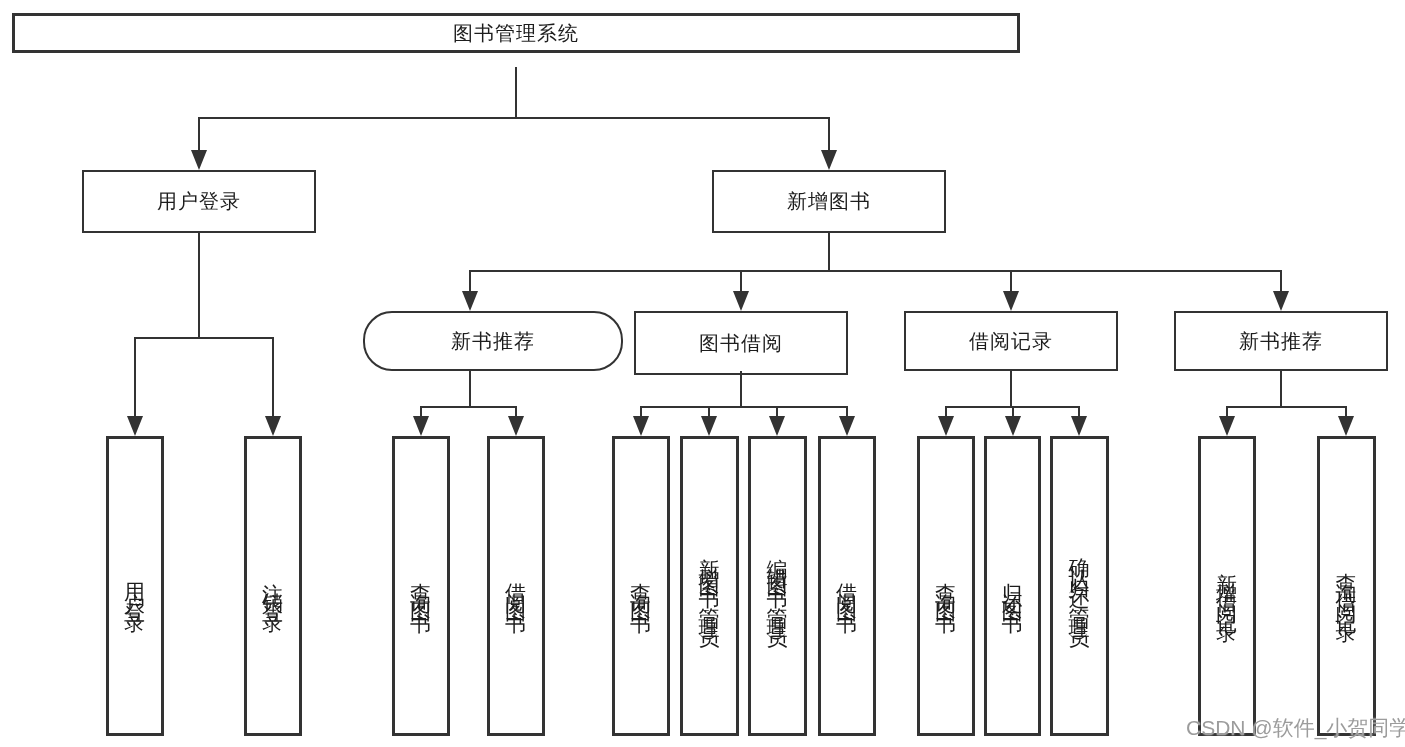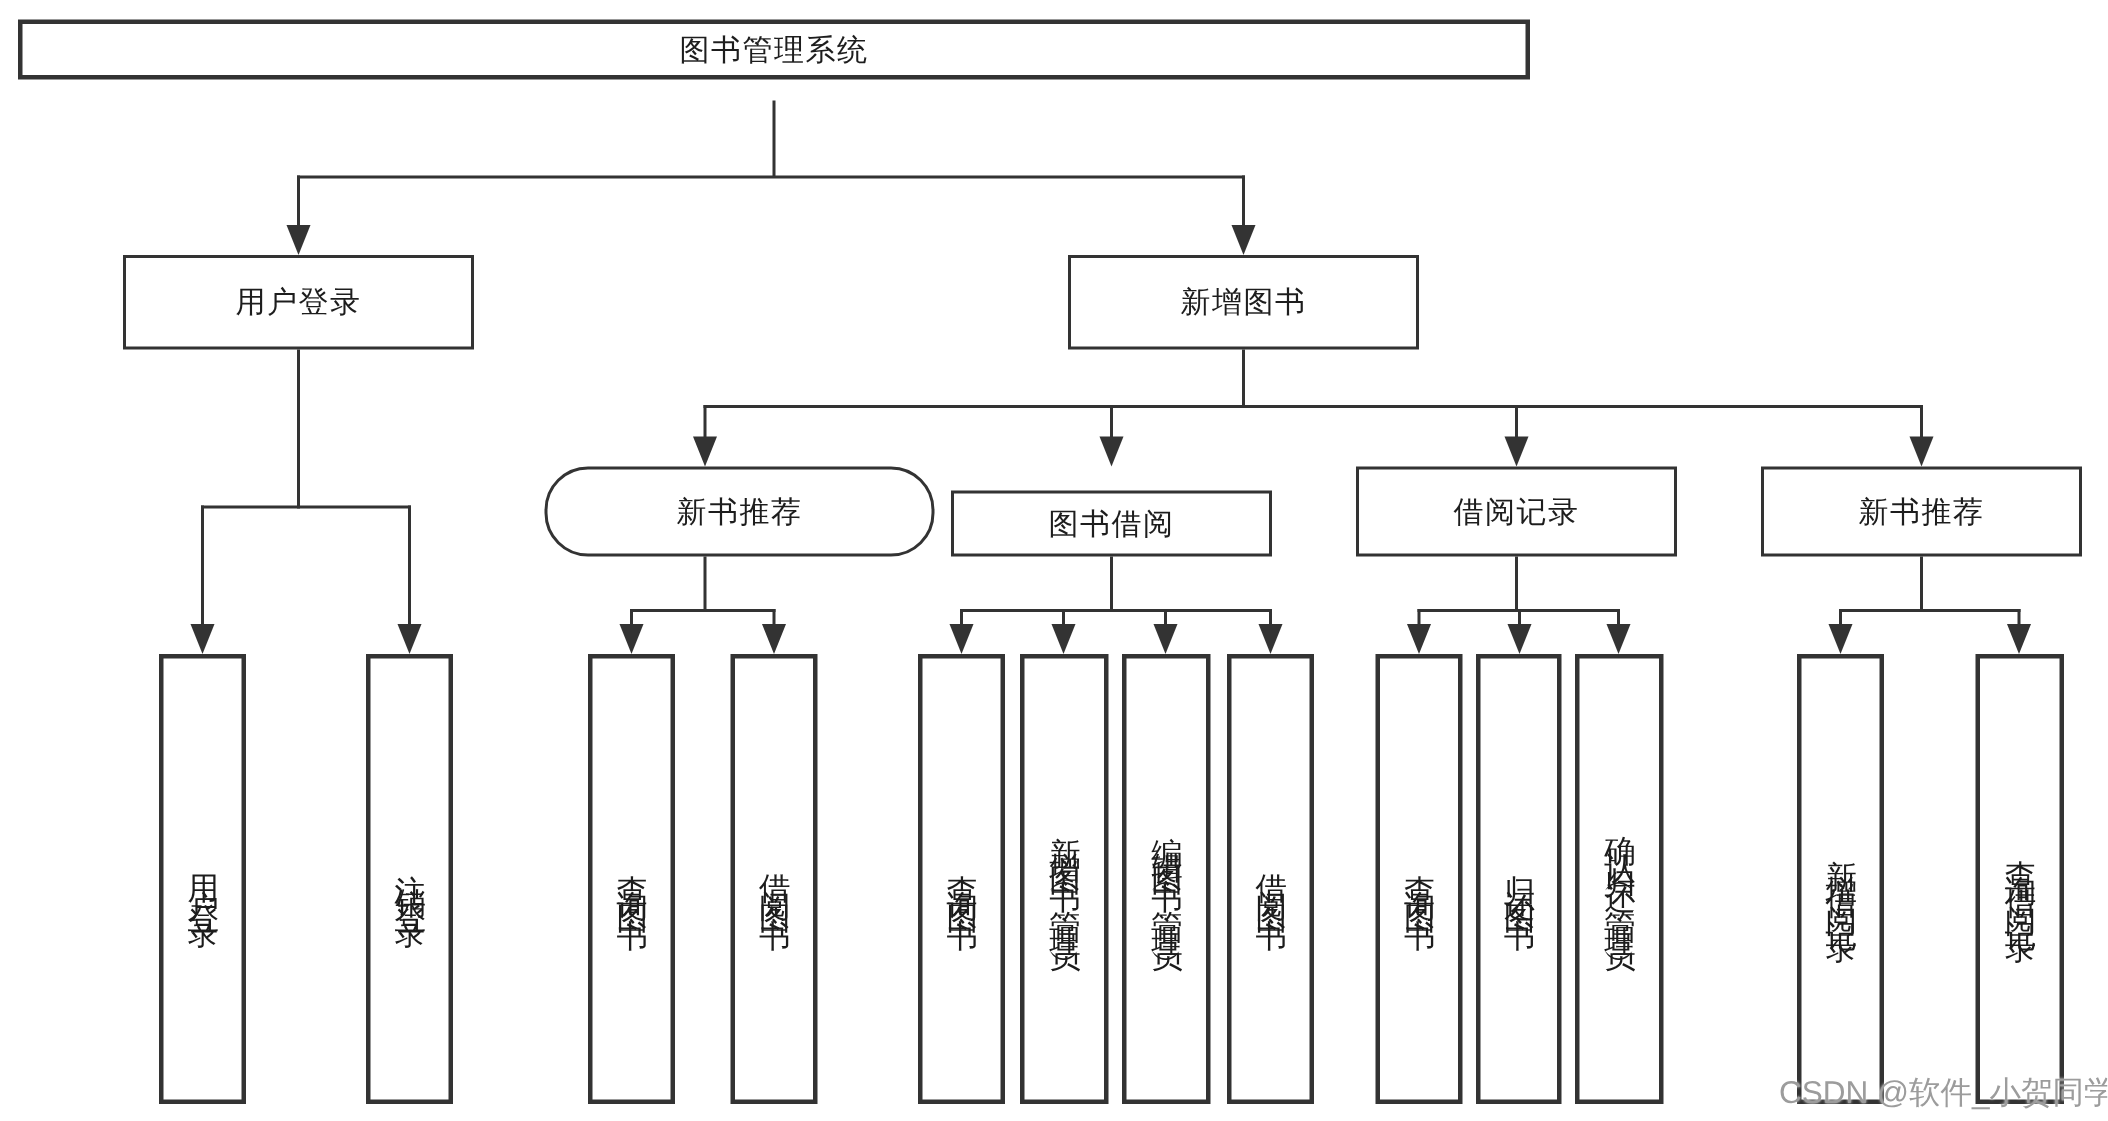--- a/index.html
+++ b/index.html
@@ -59,21 +59,21 @@
   <div class="node lvl" style="left:82px;top:170px;width:234px;height:63px;">
     <span class="hlabel">用户登录</span>
   </div>
   <div class="node lvl" style="left:712px;top:170px;width:234px;height:63px;">
     <span class="hlabel">新增图书</span>
   </div>
 
   <div class="node lvl" style="left:363px;top:311px;width:260px;height:60px;border-radius:29px;">
     <span class="hlabel">新书推荐</span>
   </div>
-  <div class="node lvl" style="left:634px;top:327px;width:214px;height:44px;">
+  <div class="node lvl" style="left:634px;top:311px;width:214px;height:64px;">
     <span class="hlabel">图书借阅</span>
   </div>
   <div class="node lvl" style="left:904px;top:311px;width:214px;height:60px;">
     <span class="hlabel">借阅记录</span>
   </div>
   <div class="node lvl" style="left:1174px;top:311px;width:214px;height:60px;">
     <span class="hlabel">新书推荐</span>
   </div>
 
   <div class="node leaf" style="left:106px;top:436px;width:58px;height:300px;">

